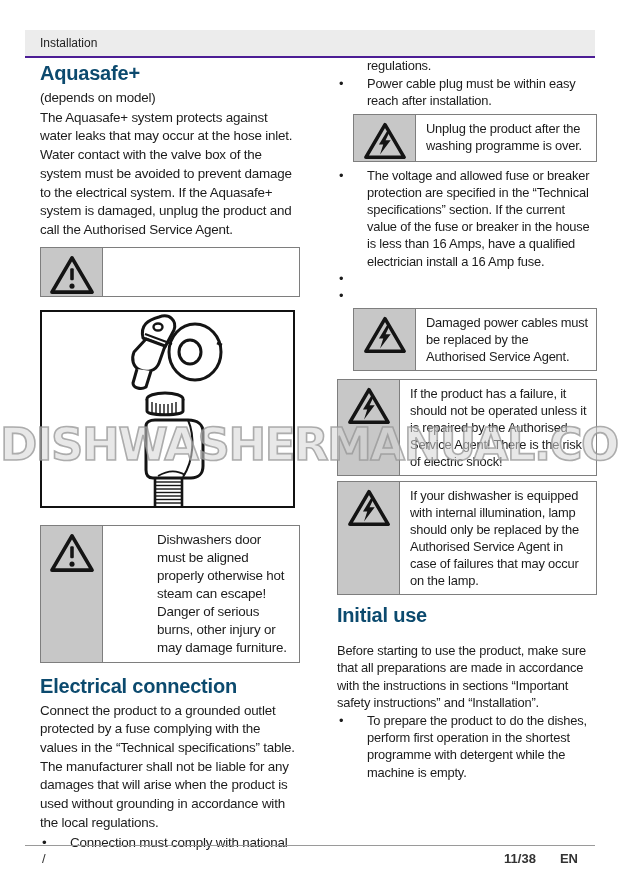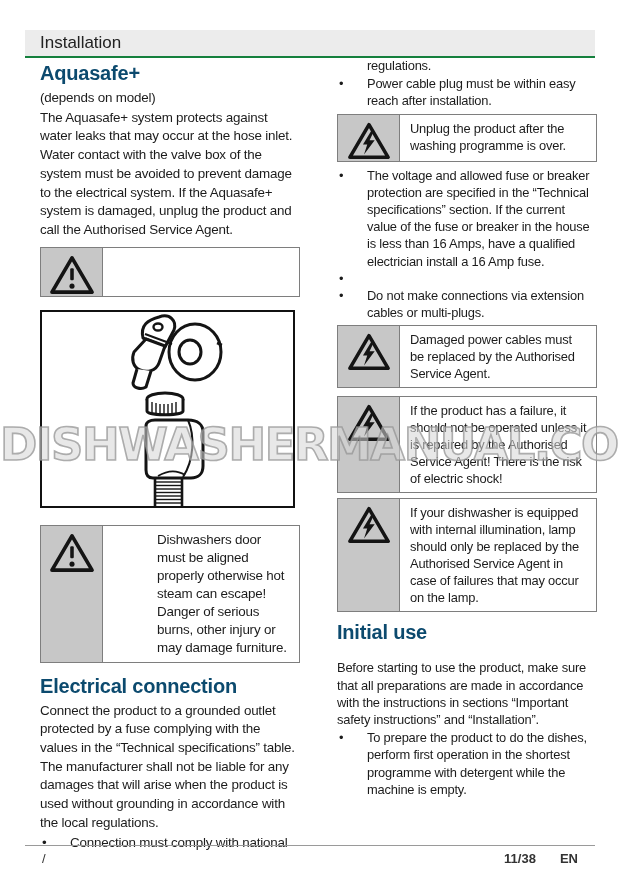--- a/index.html
+++ b/index.html
@@ -8,24 +8,24 @@
     position:relative;
     background:#ffffff;
     font-family:"Liberation Sans", sans-serif;
     color:#1c1c1c;
     overflow:hidden;
   }
   
   .header-bar {
     position:absolute; left:25px; top:30px; width:570px; height:28px;
     background:#ececec;
-    border-bottom:2px solid #15803d;
+    border-bottom:2px solid #4c1d95;
     display:flex; align-items:center;
     padding-left:15px;
-    font-size:17px; color:#222;text-align:center;
+    font-size:12px; color:#222;text-align:center;
   }
   
   .col { position:absolute; }
   .col-left  { left:40px;  top:60px; width:260px; font-size:13.4px; line-height:18.7px; letter-spacing:-0.2px; }
   .col-right { left:337px; top:57px; width:260px; font-size:12.9px; line-height:17.2px; letter-spacing:-0.2px; }
   h2.sec {
     font-size:20px; line-height:22px; letter-spacing:-0.2px;
     font-weight:bold; color:#0c4a6e;
   }
   .col-left h2.sec.first { margin:2px 0 5px 0; }
@@ -46,21 +46,21 @@
     flex:0 0 62px; width:62px;
     background:#c7c7c7;
     border-right:1px solid #7e7e7e;
     display:flex; justify-content:center; align-items:flex-start;
     padding-top:6px;
   }
   .warn-text { flex:1; padding:5px 7px 5px 10px; }
   .col-left .warn-text { line-height:18px; }
   .col-right .warn-text { line-height:17px; }
   .mt7 { margin-top:7px; } .mt17 { margin-top:17px;gap:44px; }
-  .mt4 { margin-top:4px; } .mt5 { margin-top:5px; } .mt8 { margin-top:8px; }
+  .mt4 { margin-top:4px;margin-left:16px; } .mt5 { margin-top:5px; } .mt8 { margin-top:8px; }
   
   .figure {
     margin-top:13px; width:255px; height:198px;
     border:2px solid #111; background:#fff;
   }
   
   .watermark {
     position:absolute; top:418px; left:0px; z-index:40;
     width:620px; overflow:visible;
     font-family:"DejaVu Sans", sans-serif;
@@ -175,21 +175,20 @@
 
   <div class="bullet mt5">
     <span class="dot">•</span>
     <span class="bt">The voltage and allowed fuse or breaker protection are specified in the “Technical specifications” section. If the current value of the fuse or breaker in the house is less than 16 Amps, have a qualified electrician install a 16 Amp fuse.</span>
   </div>
   <div class="bullet">
     <span class="dot">•</span>
   </div>
   <div class="bullet">
     <span class="dot">•</span>
-    <span class="bt">Do not make connections via extension cables or multi-plugs.</span>
   </div>
 
   <div class="warnbox mt4">
     <div class="warn-icon-cell">
       <svg width="44" height="40" viewBox="0 0 62 56">
         <path d="M31 5 L58 51 L4 51 Z" fill="none" stroke="#141414" stroke-width="5" stroke-linejoin="round"></path>
         <path d="M34 14 L22.5 33 L28.5 33 L24 47 L39 27 L31.8 27 L38 14 Z" fill="#141414"></path>
       </svg>
     </div>
     <div class="warn-text">Damaged power cables must be replaced by the Authorised Service Agent.</div>

